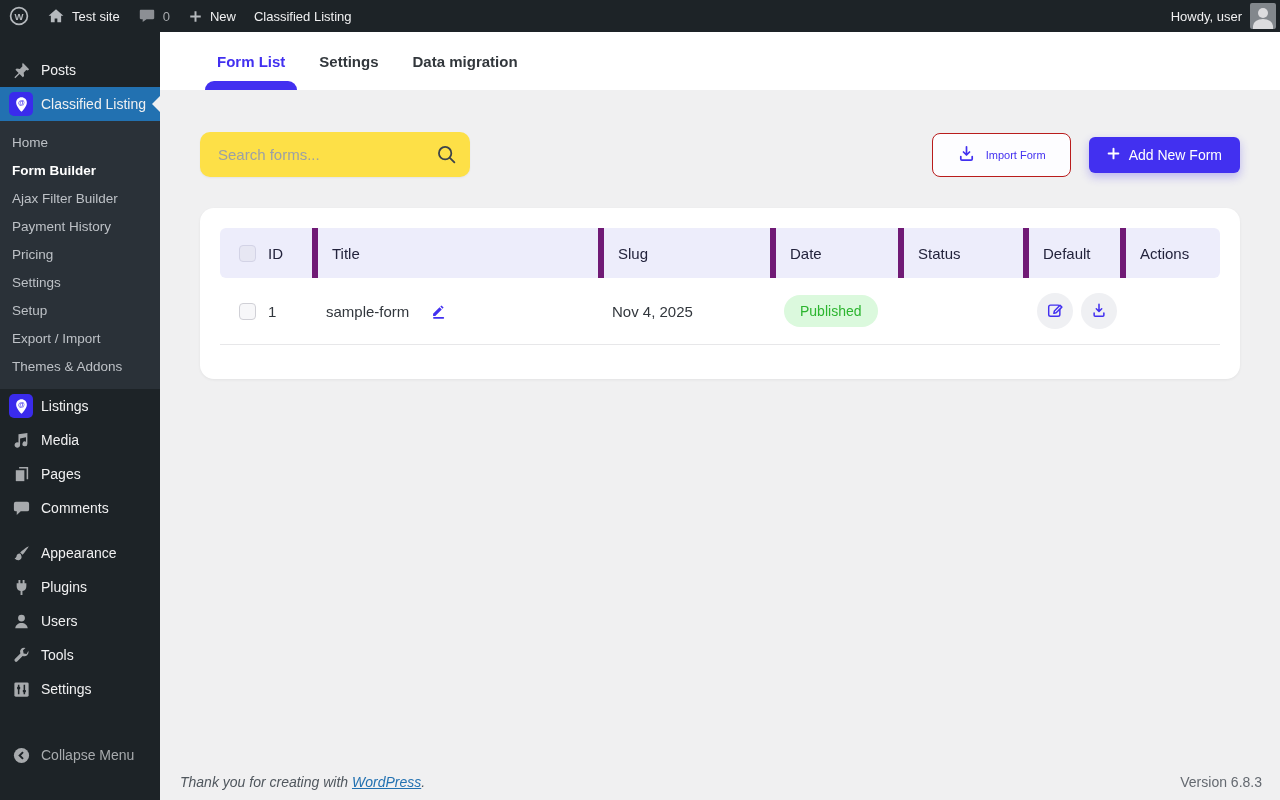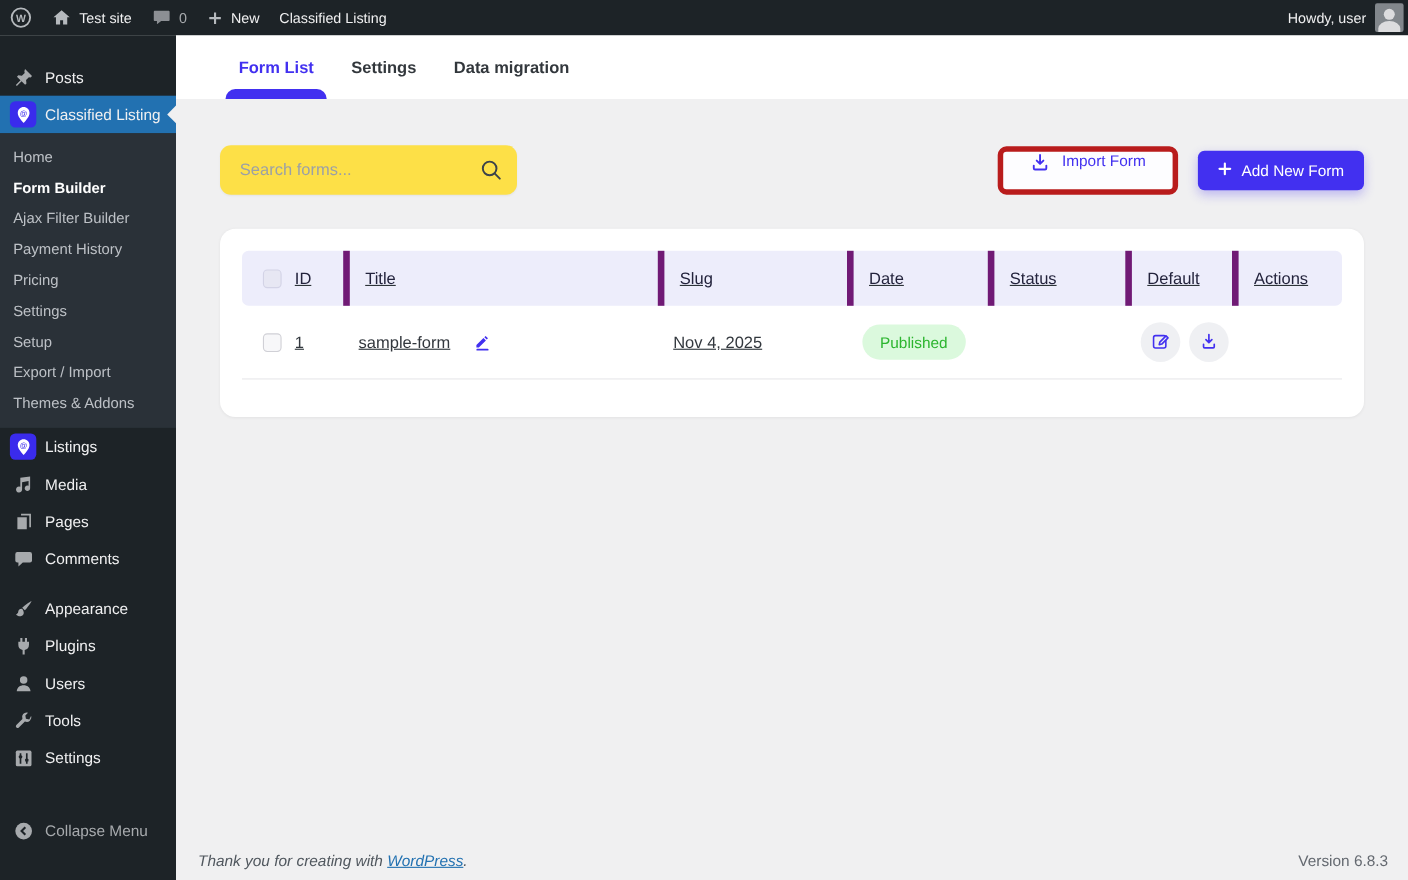--- a/index.html
+++ b/index.html
@@ -95,39 +95,38 @@
   }
   #searchbox input {
     width:100%; height:100%; border:none; outline:none; background:transparent;
     padding:0 44px 0 18px; font-size:15px; color:#3c434a;
     font-family:"Liberation Sans", sans-serif; border-radius:10px;
   }
   #searchbox input::placeholder { color:#9ba0a6; }
   #searchbox .search-ic { position:absolute; right:13px; top:12px; cursor:pointer; }
   .btn-group { display:flex; align-items:center; gap:18px; }
   .btn-import {
-    height:44px; display:flex; align-items:flex-start; gap:10px; padding:0 24px;
-    background:#fdfdff; border:5px solid #b91c1c; border-radius:8px;
-    color:var(--accent); font-size:14px; cursor:pointer;
+    height:44px; display:flex; align-items:center; gap:10px; padding:0 24px;
+    background:#fdfdff; border:1px solid #b91c1c; border-radius:8px;
+    color:var(--accent); font-size:11px; cursor:pointer;
     font-family:"Liberation Sans", sans-serif;
   }
   .btn-add {
     height:36px; display:flex; align-items:center; gap:9px; padding:0 18px;
     background:var(--accent); border:none; border-radius:6px;
     color:#fff; font-size:14px; cursor:pointer;
     box-shadow:0 4px 10px rgba(66,48,240,.3);
     font-family:"Liberation Sans", sans-serif;
   }
 
   
   #card {
     position:absolute; top:176px; left:40px; width:1040px;
     background:#fff; border-radius:14px; box-shadow:0 1px 3px rgba(0,0,0,.06);
     padding:20px 20px 18px 20px;
-    text-decoration:underline;
   }
   .tgrid {
     display:grid;
     grid-template-columns:40px 52px 286px 172px 128px 125px 97px minmax(0,1fr);
     align-items:center;
   }
   #thead { height:50px; background:#ededfb; border-radius:6px; font-size:15px; color:#23233c; }
   #thead .cell { padding-left:14px; }
   #thead .cell.sep { border-left:6px solid #701a75; height:50px; display:flex; align-items:center; }
   #thead .cell-id { padding-left:8px; }

